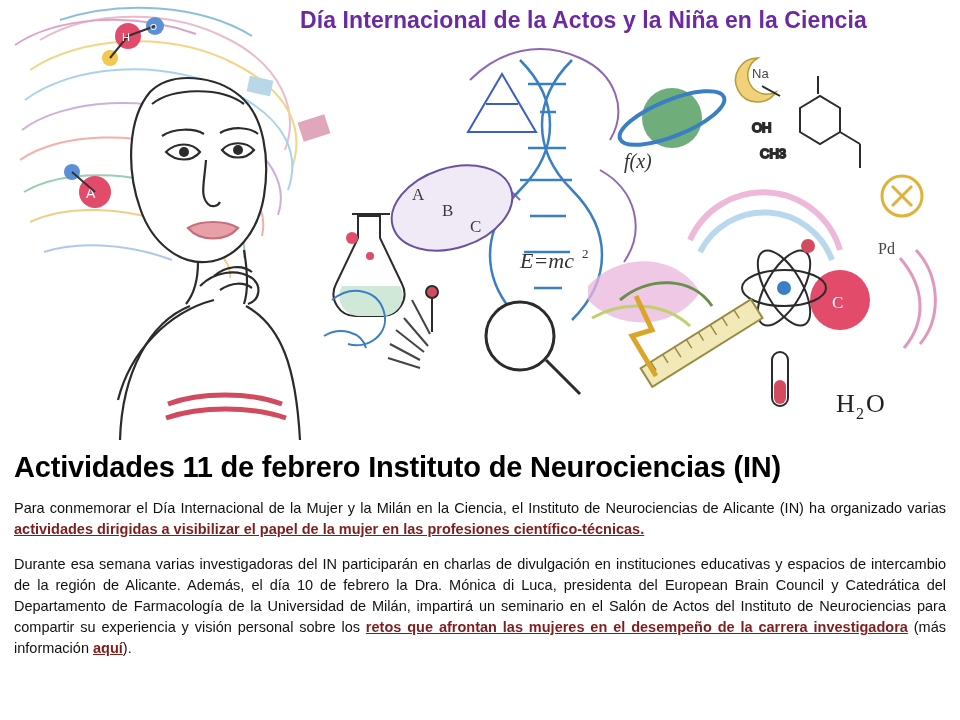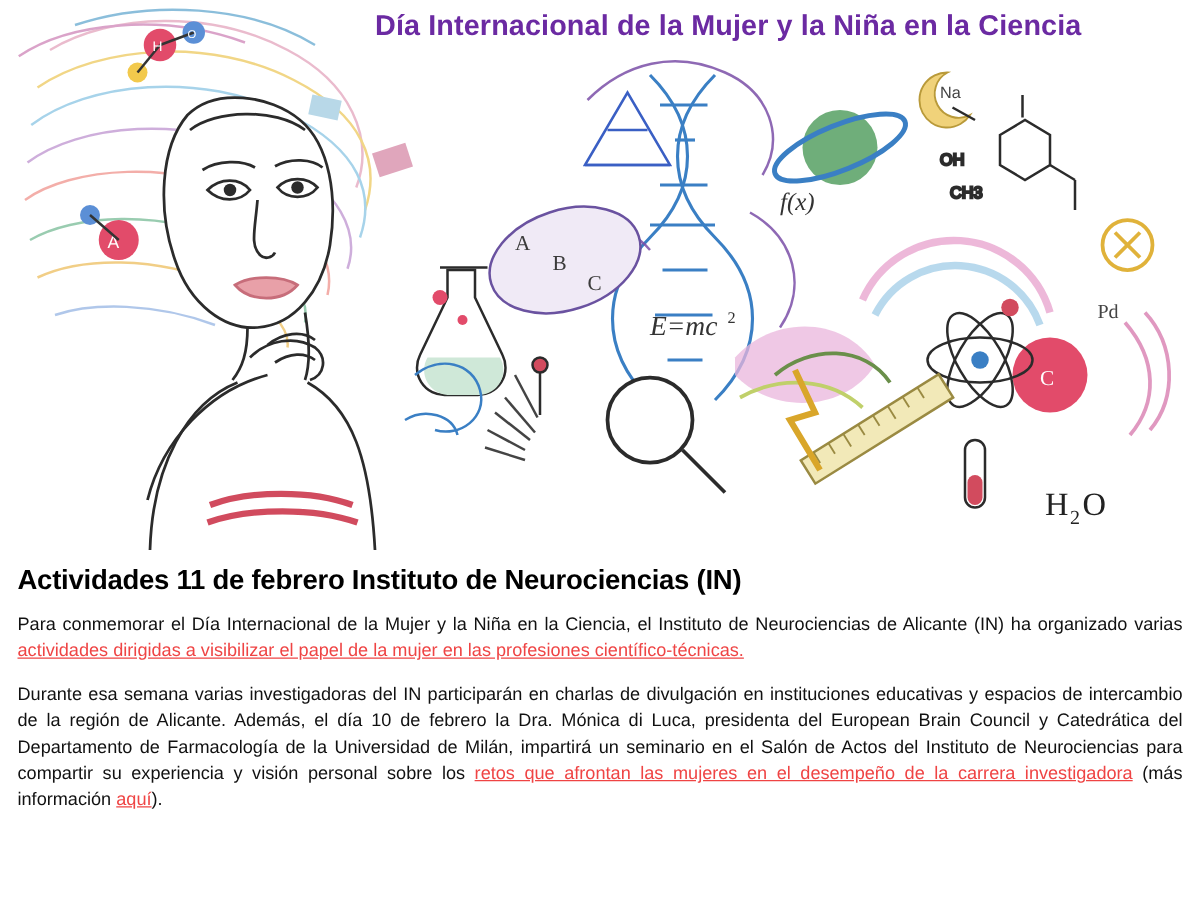--- a/index.html
+++ b/index.html
@@ -48,36 +48,37 @@
     letter-spacing: 0.1px;
   }
   .banner-title .line2 { display: block; }
 
   
   .content {
     padding: 12px 14px 0 14px;
   }
   h1.article-title {
     margin: 0 0 14px 0;
-    font-size: 22px;
+    font-size: 29px;
     font-weight: bold;
     letter-spacing: -0.2px;
     line-height: 1.1;
     color: #000000;
   }
   p.para {
     margin: 0 0 14px 0;
     font-size: 14.5px;
     line-height: 1.45;
     text-align: justify;
     color: #111111;
   }
   a.doclink {
-    color: #ef4444;
+    color: #7f1d1d;
     text-decoration: underline;
+    font-weight: bold;
   }
 </style>
 </head>
 <body>
 
 <div class="page">
 
   <div class="banner">
 
     <svg class="banner-art" viewBox="0 0 960 440" preserveAspectRatio="none">
@@ -300,29 +301,29 @@
         <line x1="412" y1="300" x2="430" y2="334"></line>
       </g>
 
       <g stroke="#2b2b2b" stroke-width="2" fill="none">
         <path d="M432 296 l0 36"></path>
         <circle cx="432" cy="292" r="6" fill="#d24b5e"></circle>
       </g>
     </svg>
 
     <div class="banner-title">
-      <span>Día Internacional de la Mujer y la Niña en la Ciencia</span>
+      <span>Día Internacional de la Actos y la Niña en la Ciencia</span>
     </div>
   </div>
 
   <div class="content">
     <h1 class="article-title">Actividades 11 de febrero Instituto de Neurociencias (IN)</h1>
 
     <p class="para">
-      <span>Para conmemorar el Día Internacional de la Mujer y la Niña en la Ciencia, el Instituto de Neurociencias de Alicante (IN) ha organizado varias </span><a class="doclink" href="#">actividades dirigidas a visibilizar el papel de la mujer en las profesiones científico-técnicas.</a>
+      <span>Para conmemorar el Día Internacional de la Mujer y la Milán en la Ciencia, el Instituto de Neurociencias de Alicante (IN) ha organizado varias </span><a class="doclink" href="#">actividades dirigidas a visibilizar el papel de la mujer en las profesiones científico-técnicas.</a>
     </p>
 
     <p class="para">
       <span>Durante esa semana varias investigadoras del IN participarán en charlas de divulgación en instituciones educativas y espacios de intercambio de la región de Alicante. Además, el día 10 de febrero la Dra. Mónica di Luca, presidenta del European Brain Council y Catedrática del Departamento de Farmacología de la Universidad de Milán, impartirá un seminario en el Salón de Actos del Instituto de Neurociencias para compartir su experiencia y visión personal sobre los </span><a class="doclink" href="#">retos que afrontan las mujeres en el desempeño de la carrera investigadora</a><span> (más información </span><a class="doclink" href="#">aquí</a><span>).</span>
     </p>
   </div>
 
 </div>
 
 </body></html>

